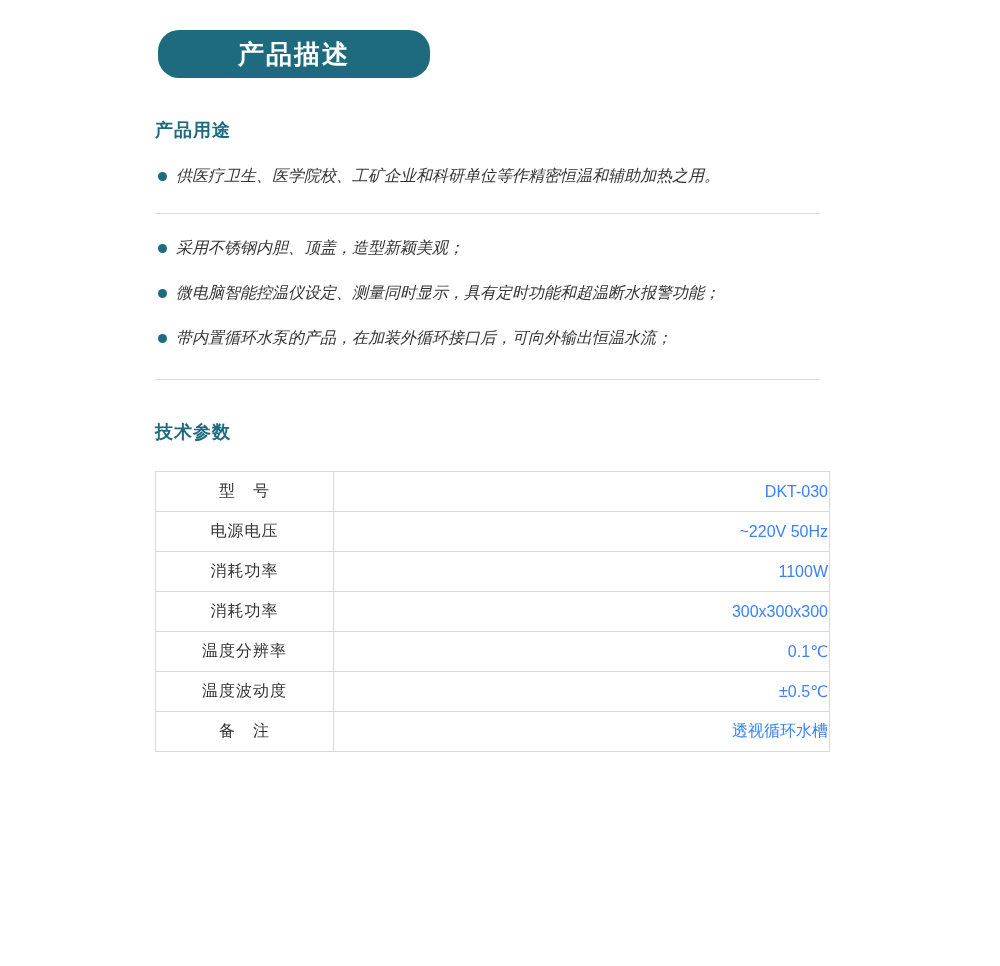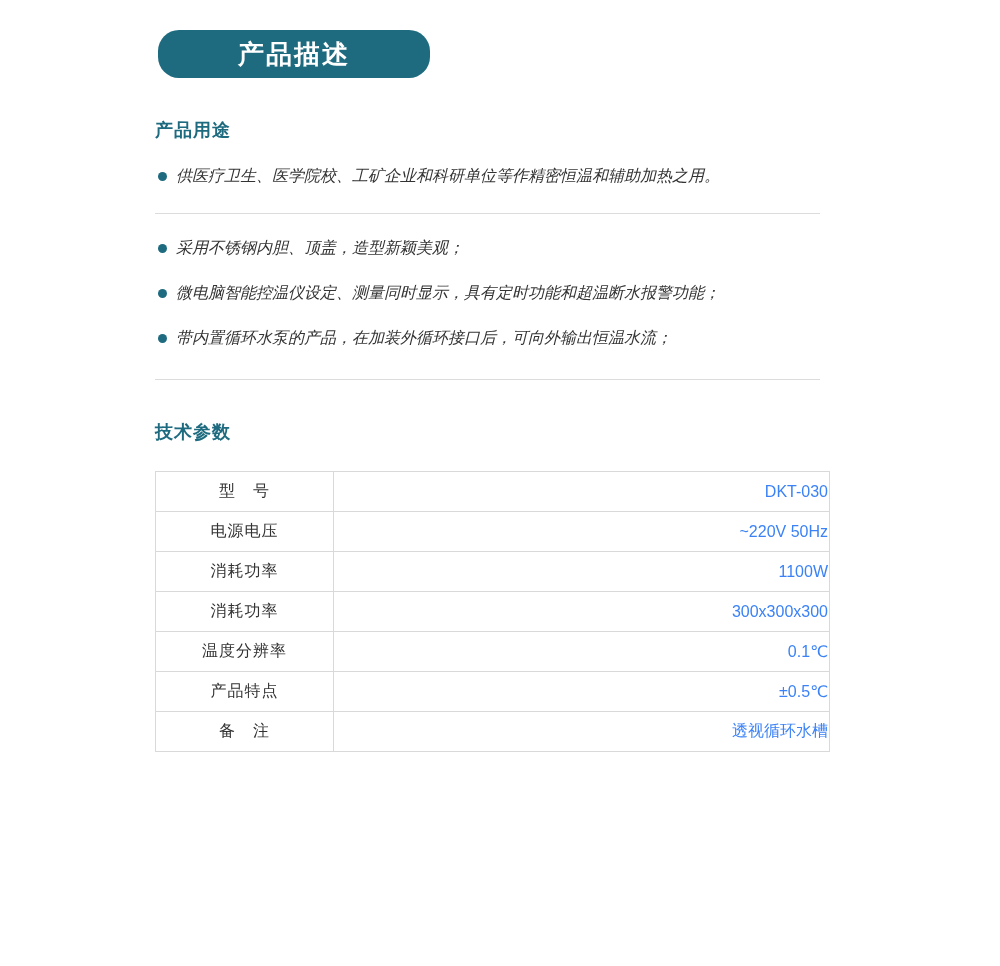--- a/index.html
+++ b/index.html
@@ -153,21 +153,21 @@
         </tr>
         <tr>
           <td class="label-cell">消耗功率</td>
           <td class="value-cell">300x300x300</td>
         </tr>
         <tr>
           <td class="label-cell">温度分辨率</td>
           <td class="value-cell">0.1℃</td>
         </tr>
         <tr>
-          <td class="label-cell">产品特点</td>
+          <td class="label-cell">温度波动度</td>
           <td class="value-cell">±0.5℃</td>
         </tr>
         <tr>
           <td class="label-cell">备　注</td>
           <td class="value-cell">透视循环水槽</td>
         </tr>
       </tbody>
     </table>
 
   </div>

